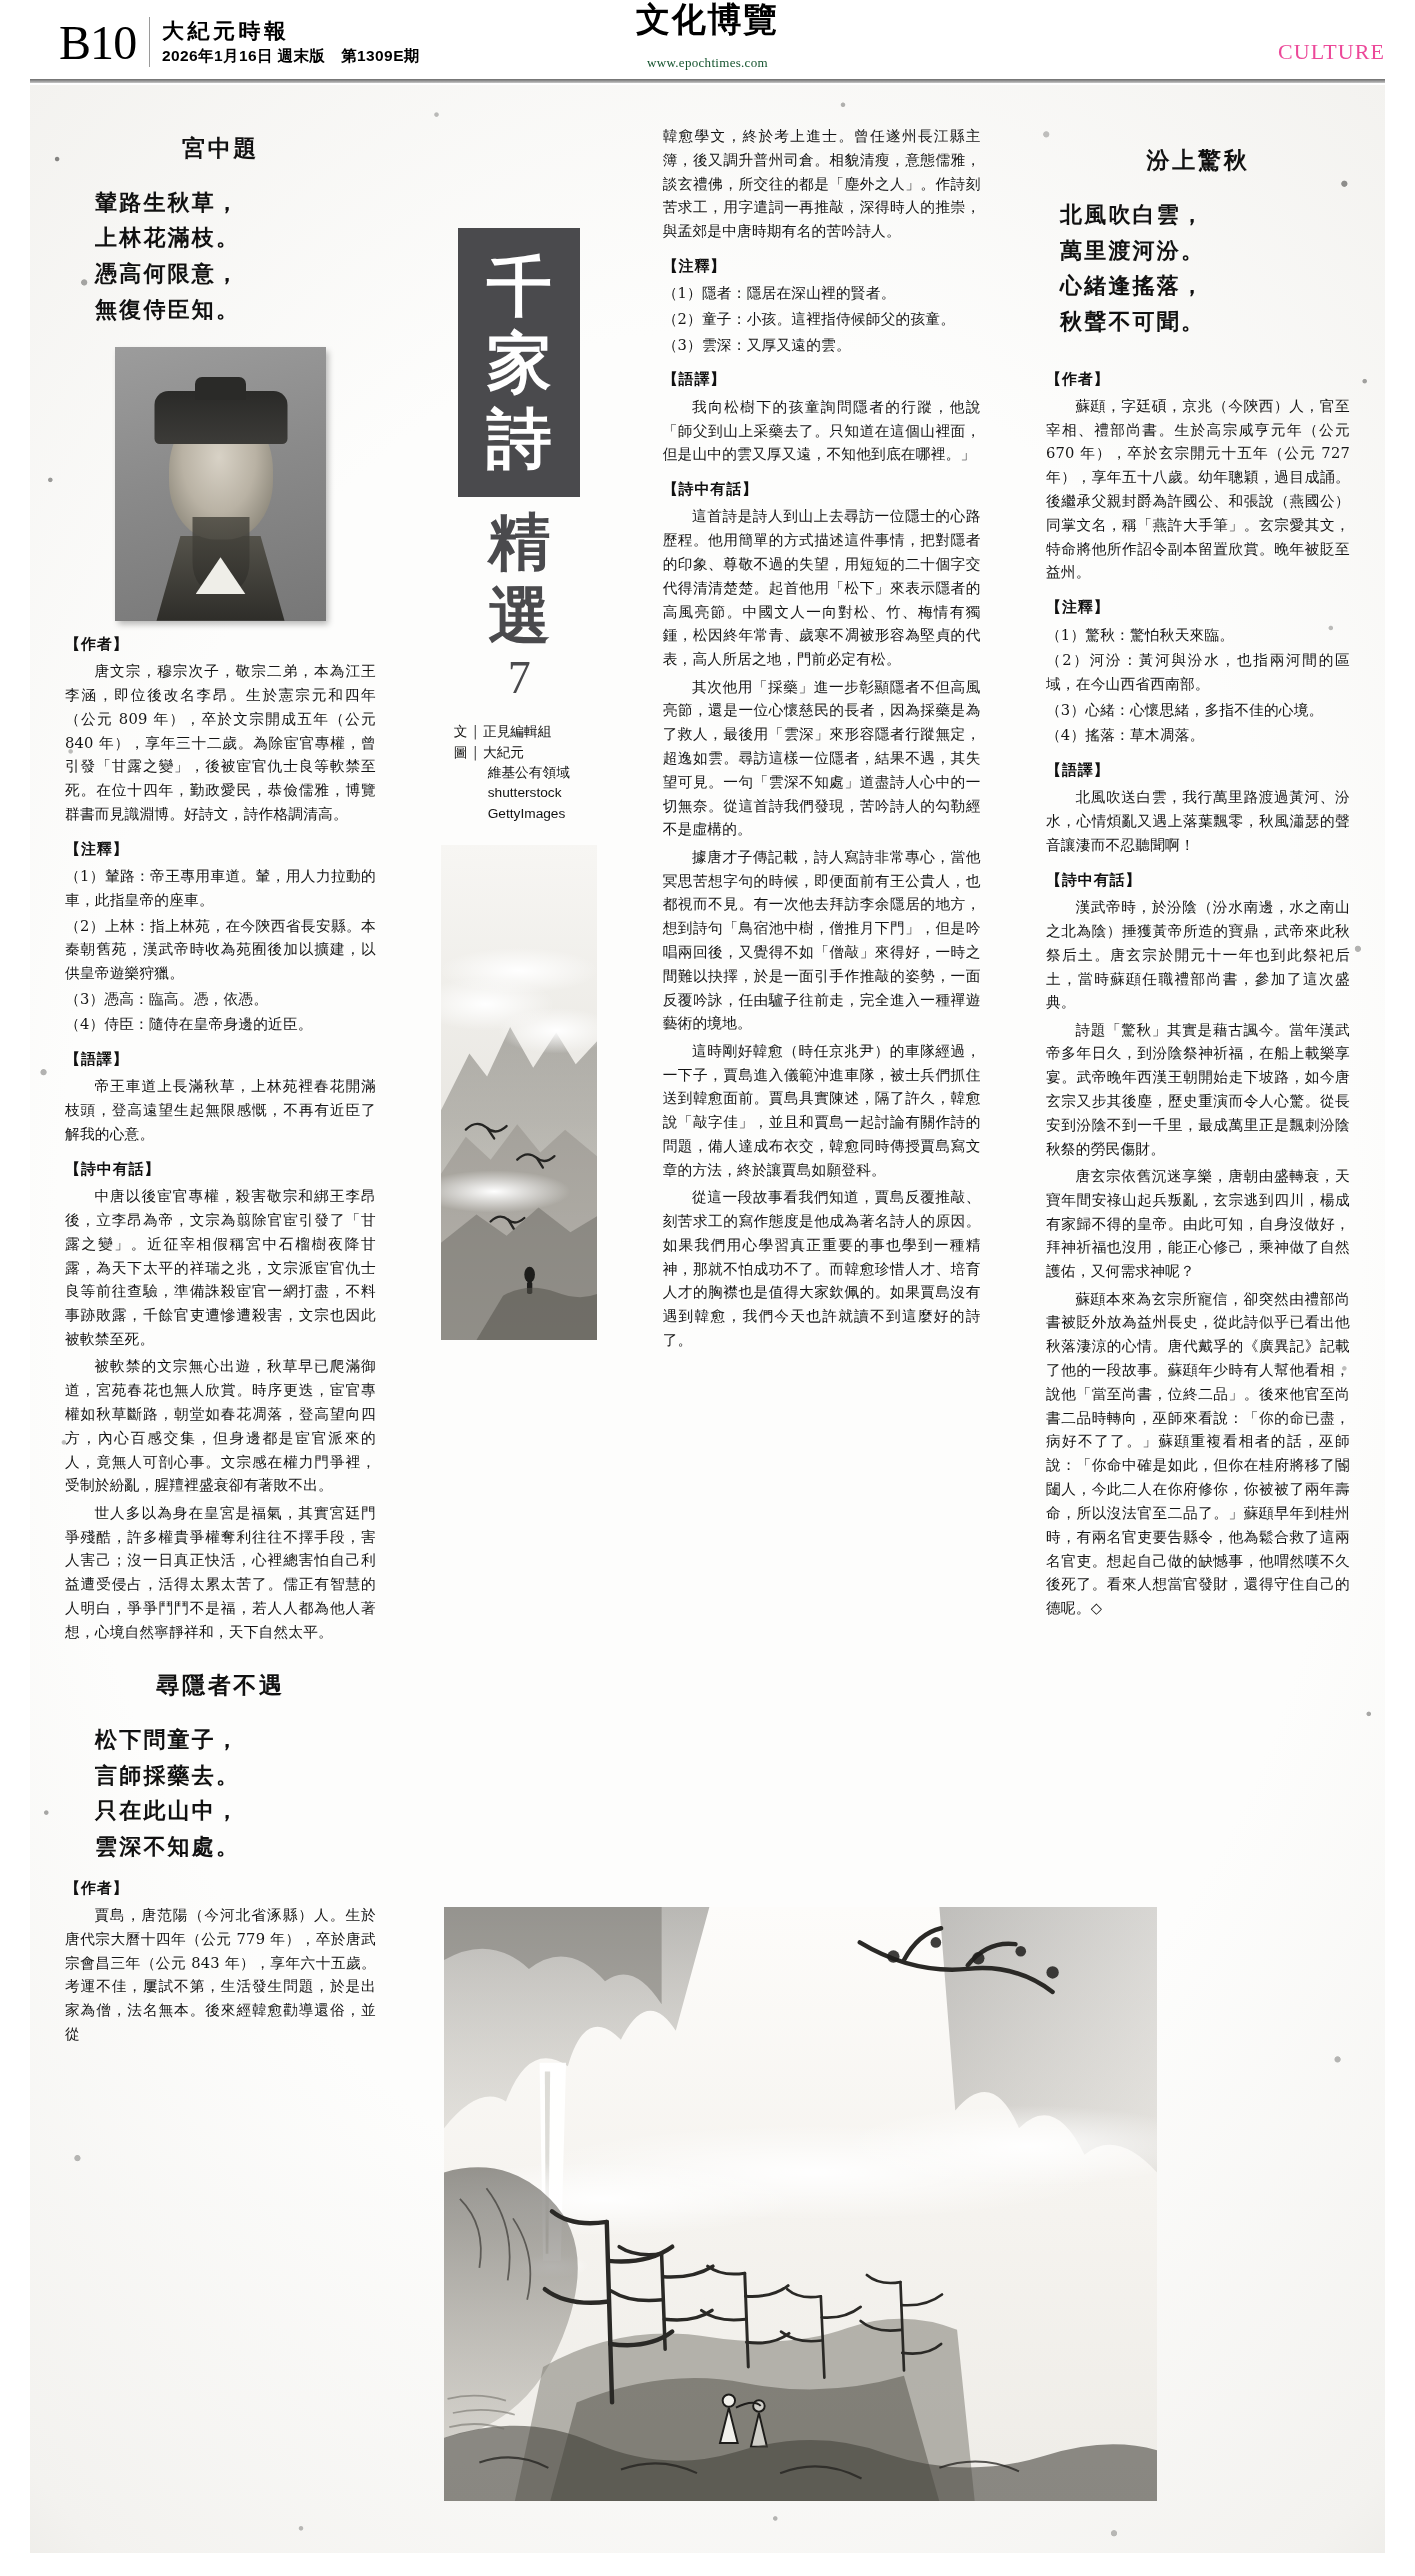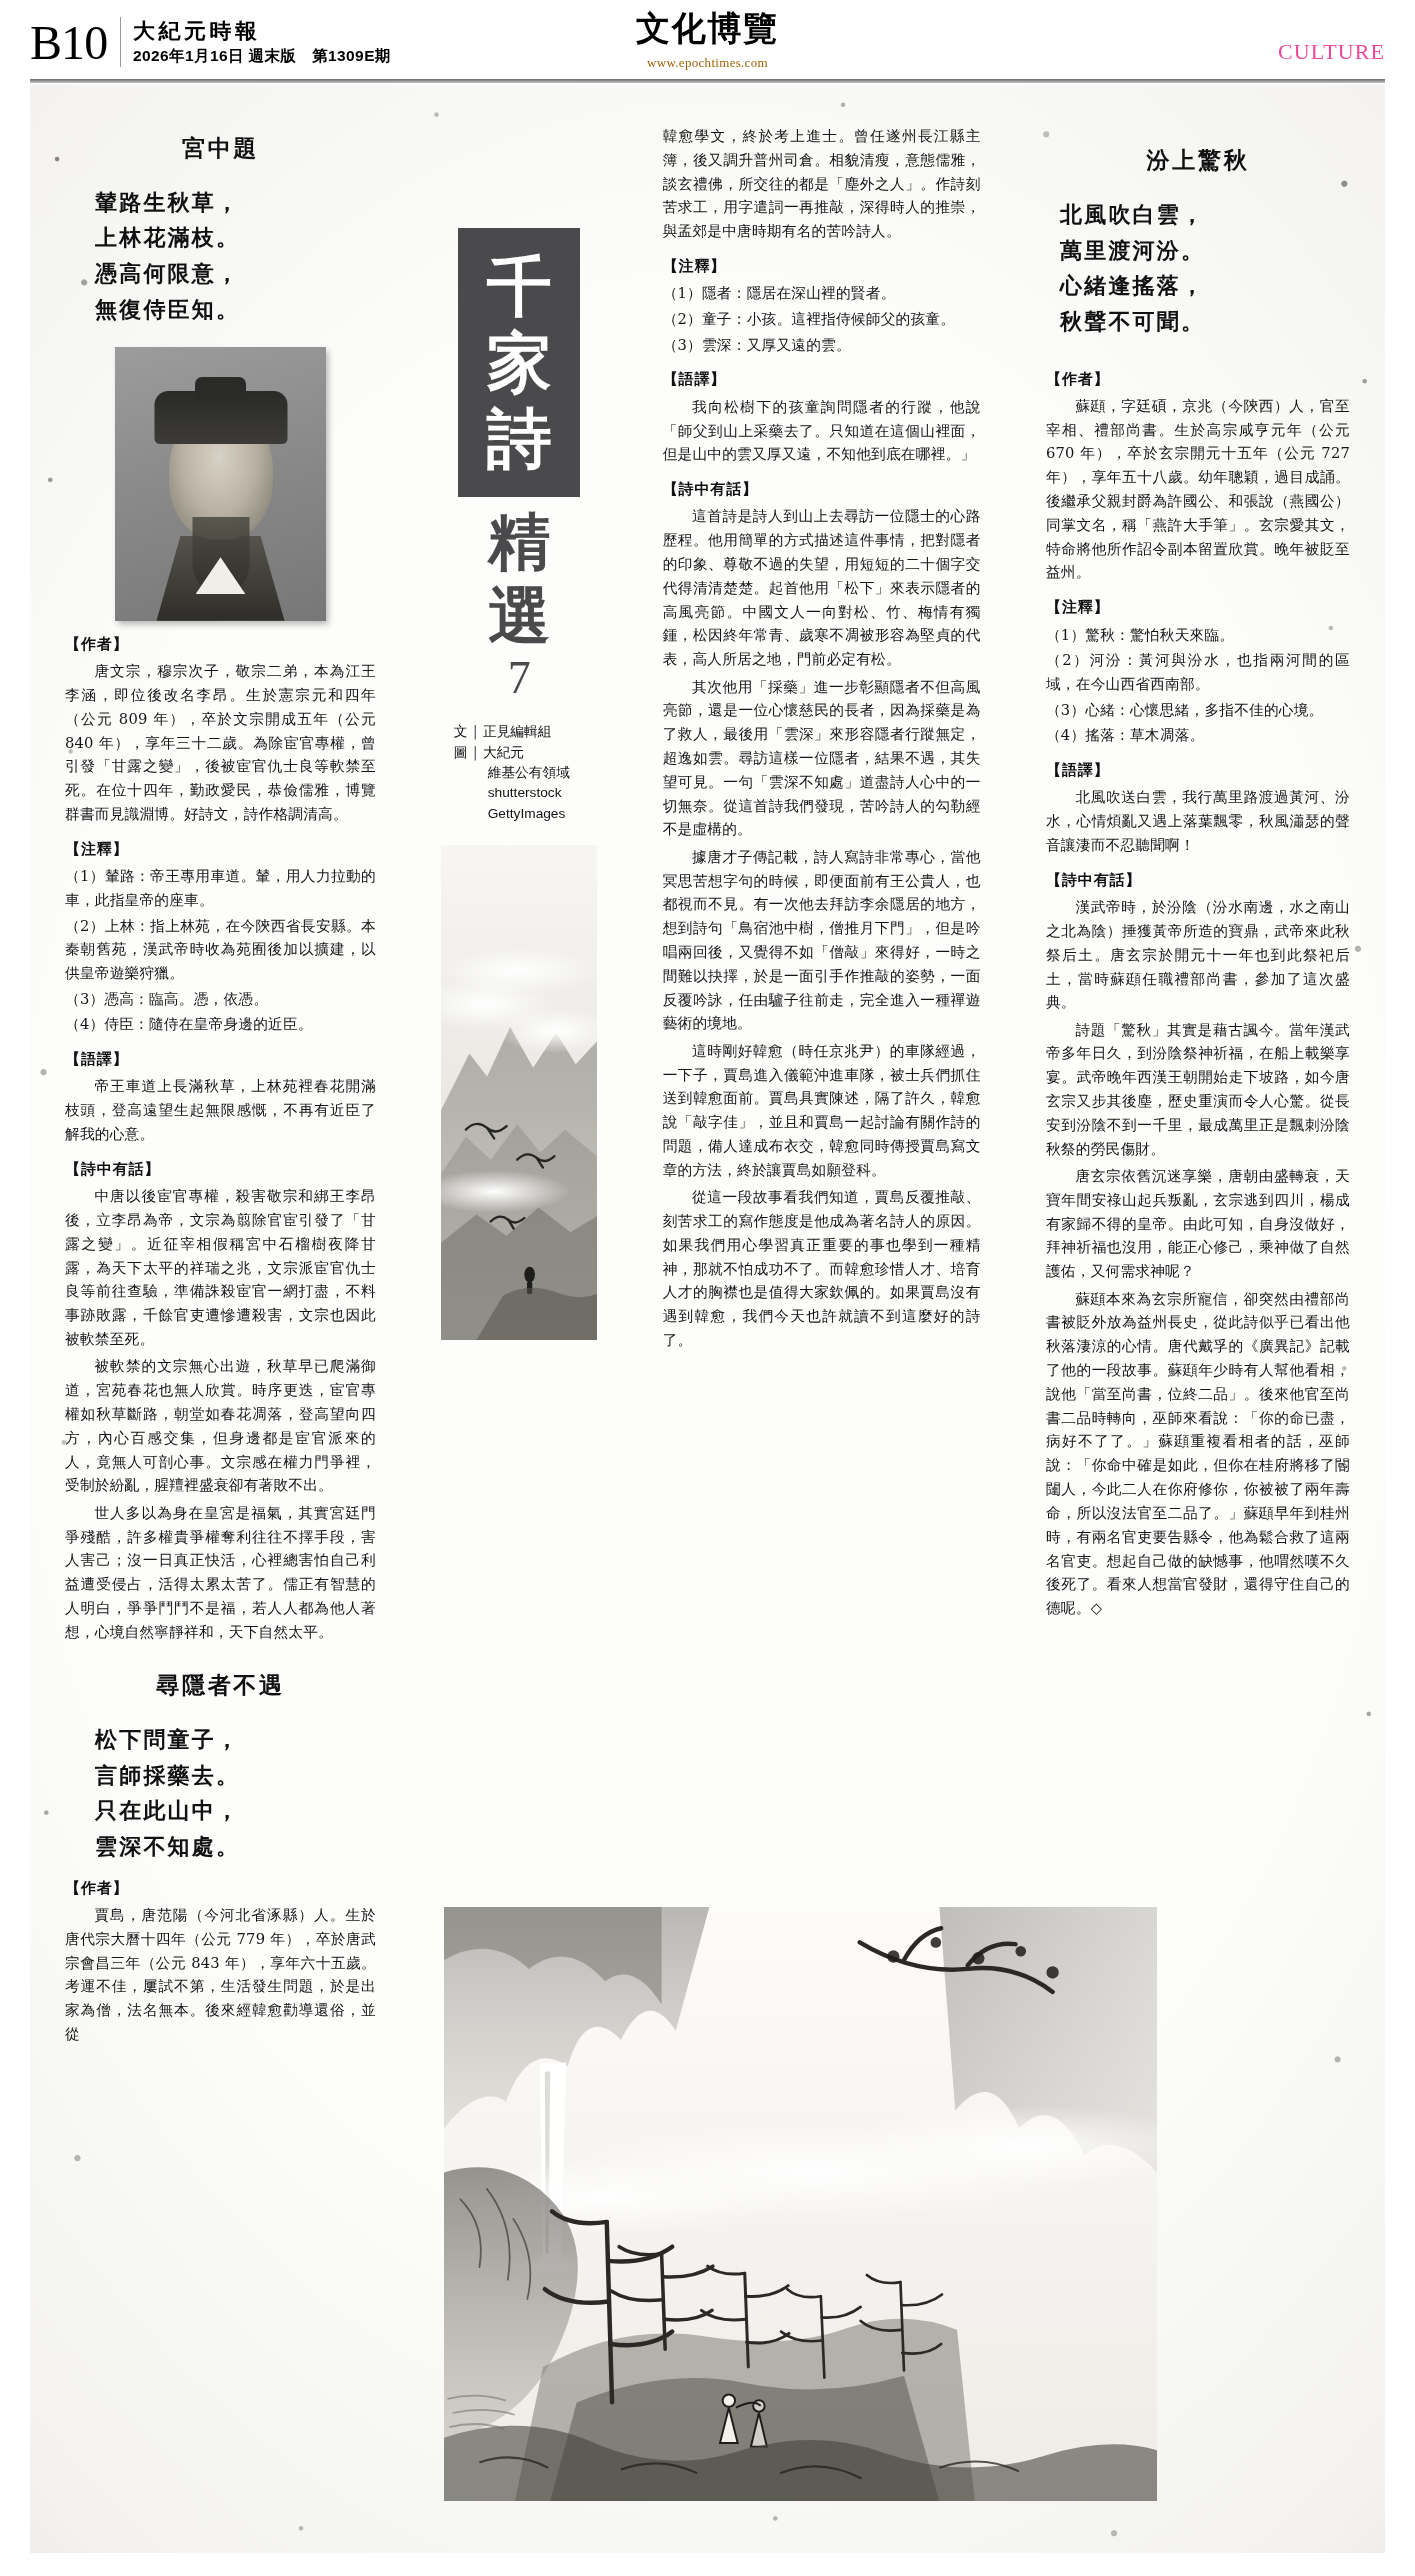--- a/index.html
+++ b/index.html
@@ -13,43 +13,43 @@
     overflow:hidden;
     position:relative;
   }
 
   
   .masthead { position:relative; height:85px; padding:0 30px; }
   .mh-inner { display:flex; align-items:flex-end; height:74px; position:relative; }
   .page-no {
     font-family:"Liberation Serif","DejaVu Serif",serif;
     font-size:48px; font-weight:400; line-height:1;
-    letter-spacing:-0.9px; padding-bottom:7px; color:#000;
+    letter-spacing:-0.9px; padding-bottom:7px; color:#000;margin-left:29px;
   }
   .mh-divider { width:0.9px; background:#9a9a9a; height:50px; margin:0 12.4px 7px 12.4px; }
   .mh-name-block { padding-bottom:7px; }
   .paper-name {
     font-size:22px; font-weight:bold; letter-spacing:3.5px;
     font-family:"DejaVu Sans",sans-serif;
     color:#000; line-height:1.1; margin-bottom:2.7px;
     transform:scaleY(0.95);
   }
   .paper-date { font-size:15.5px; font-weight:bold; color:#000; letter-spacing:0.4px; }
   .section-cn {
     position:absolute; left:50%; transform:translateX(-50%);
     bottom:3.5px; text-align:center;
   }
   .section-cn .cn {
     font-family:"DejaVu Serif","Liberation Serif",serif;
     font-size:34px; font-weight:bold; letter-spacing:1.8px; line-height:1;
     color:#000;
   }
   .section-cn .url {
-    font-family:"Liberation Serif",serif; font-size:13px; color:#a16207;
-    margin-top:10px; letter-spacing:0.3px;
+    font-family:"Liberation Serif",serif; font-size:13px; color:#14532d;
+    margin-top:19px; letter-spacing:0.3px;
   }
   .section-en {
     position:absolute; right:0; bottom:8.8px;
     font-family:"Liberation Serif","DejaVu Serif",serif;
     font-size:22px; letter-spacing:1.1px; color:#ec4899;
   }
   .mh-rule {
     position:absolute; left:30px; right:30px; bottom:1.8px;
     height:4.4px; background:linear-gradient(#6d6d6d,#8d8d8d 40%,#c6c6c6);
   }

